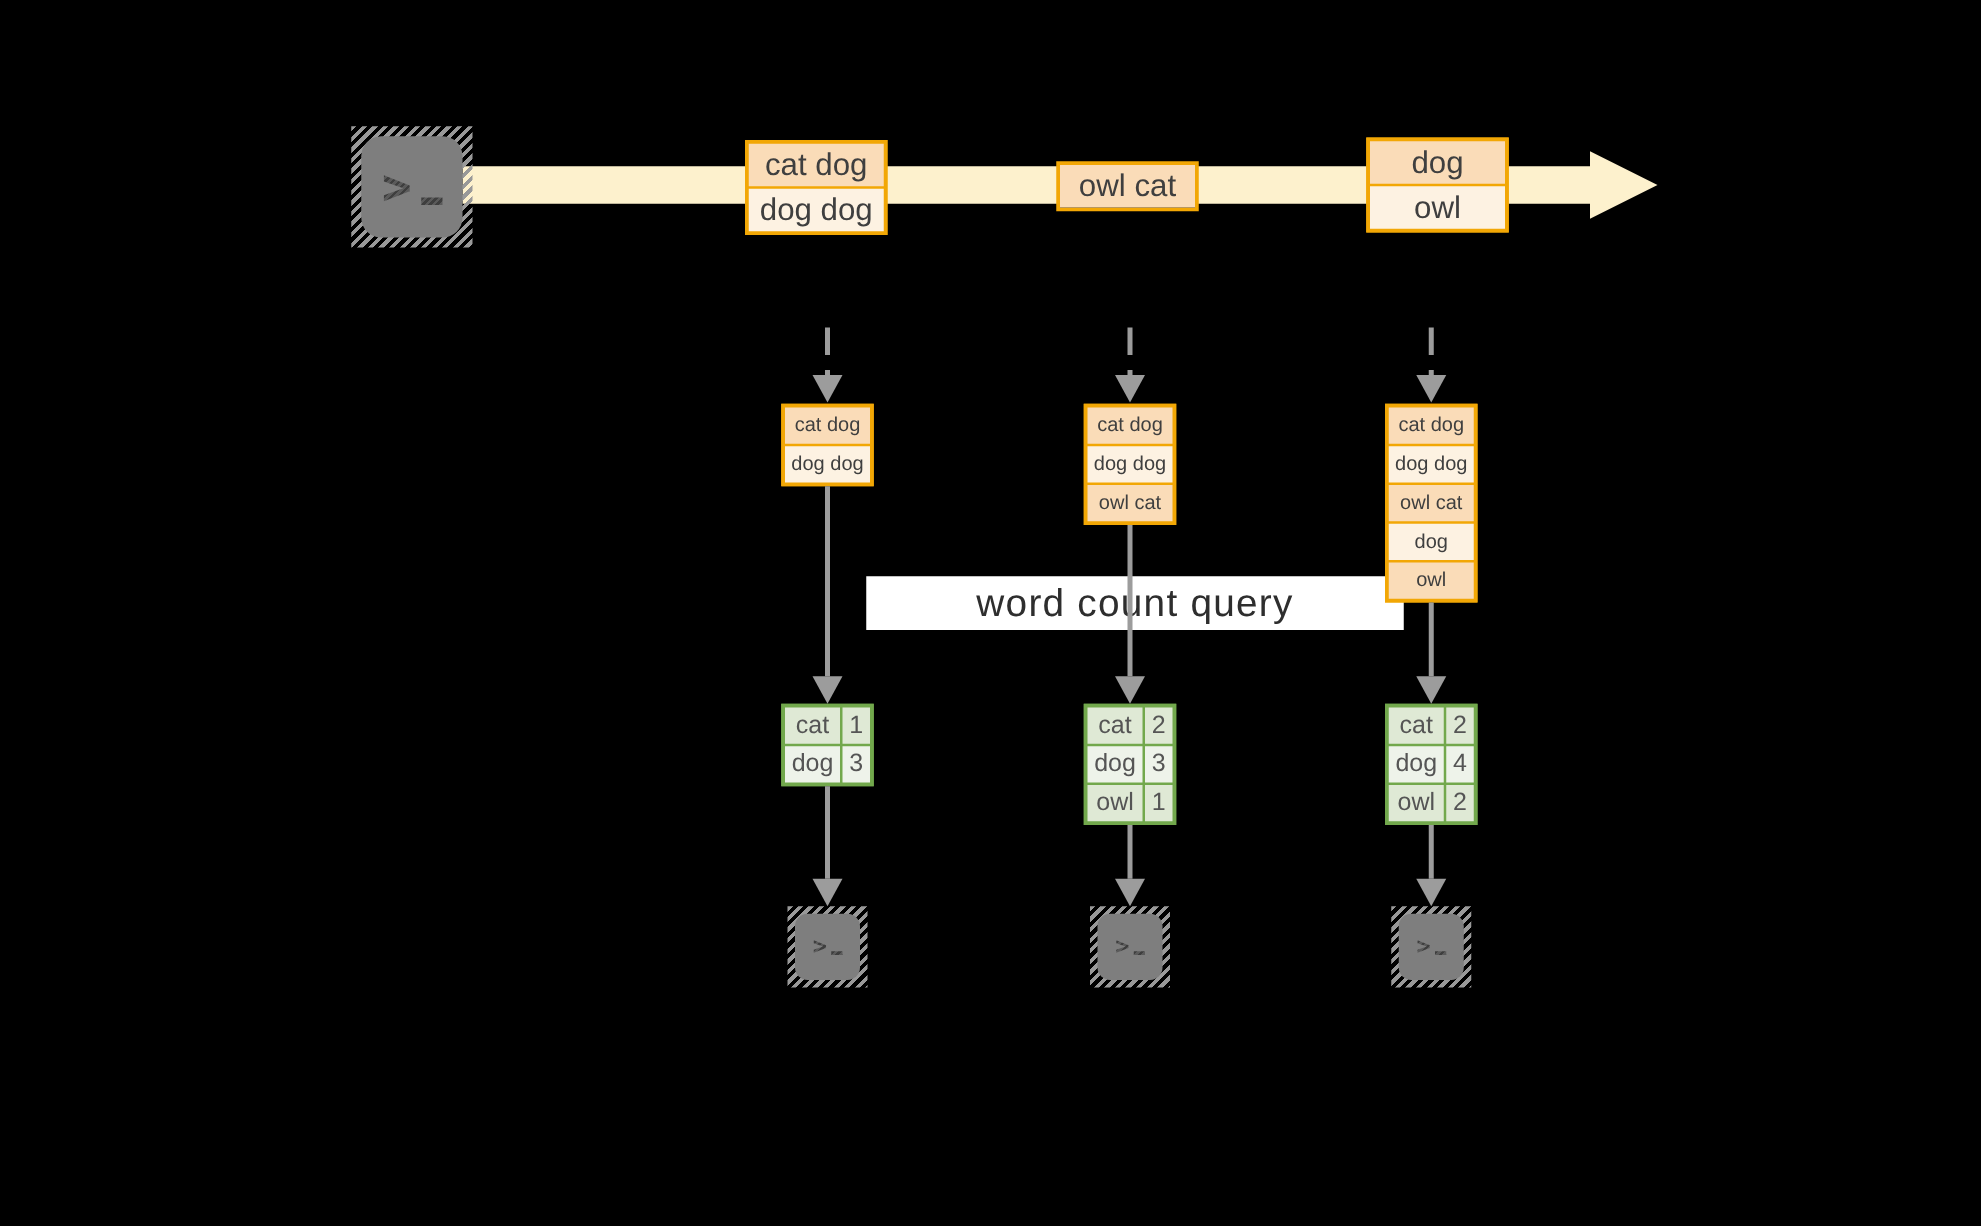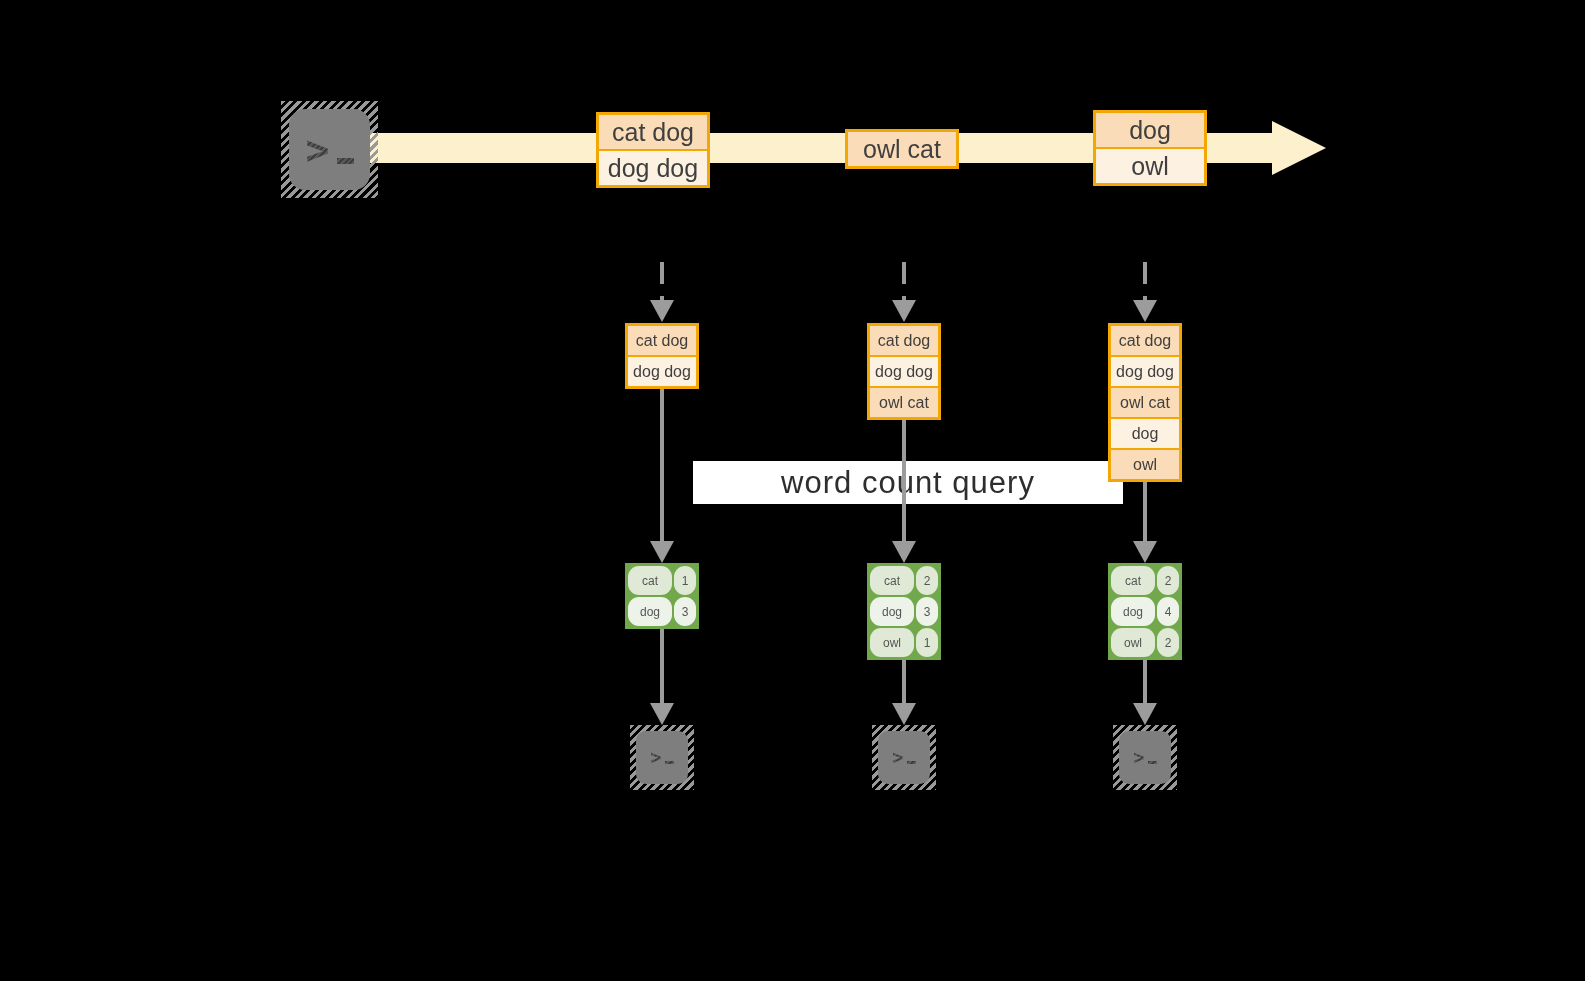--- a/index.html
+++ b/index.html
@@ -50,21 +50,21 @@
   .stream-box{width:108px;}
   .stream-box .row{height:34px;font-size:25px;}
   .stack-box{width:68px;}
   .stack-box .row{height:29px;font-size:16px;}
   
   .gtab{
     position:absolute;border:3px solid #72A84C;background:#72A84C;
     display:flex;flex-direction:column;gap:2px;z-index:2;width:68px;
   }
   .gtab .trow{display:flex;gap:2px;height:29px;}
-  .gtab .cell{display:flex;align-items:center;justify-content:center;color:#555;font-size:12px;border-radius:11px;}
+  .gtab .cell{display:flex;align-items:center;justify-content:center;color:#555;font-size:20px;}
   .gtab .word{width:44px;}
   .gtab .cnt{flex:1;}
   .gtab .trow:nth-child(odd) .cell{background:#DFE9D5;}
   .gtab .trow:nth-child(even) .cell{background:#EEF3EA;}
   
   .arrow{position:absolute;width:24px;display:flex;flex-direction:column;align-items:center;z-index:3;}
   .arrow .shaft{width:4px;background:#9C9C9C;}
   .arrow .head{width:0;height:0;border-left:12px solid transparent;border-right:12px solid transparent;border-top:22px solid #9C9C9C;}
   .arrow.dashed .shaft{background:repeating-linear-gradient(to bottom,#9C9C9C 0 22px,rgba(0,0,0,0) 22px 34px);}
   

